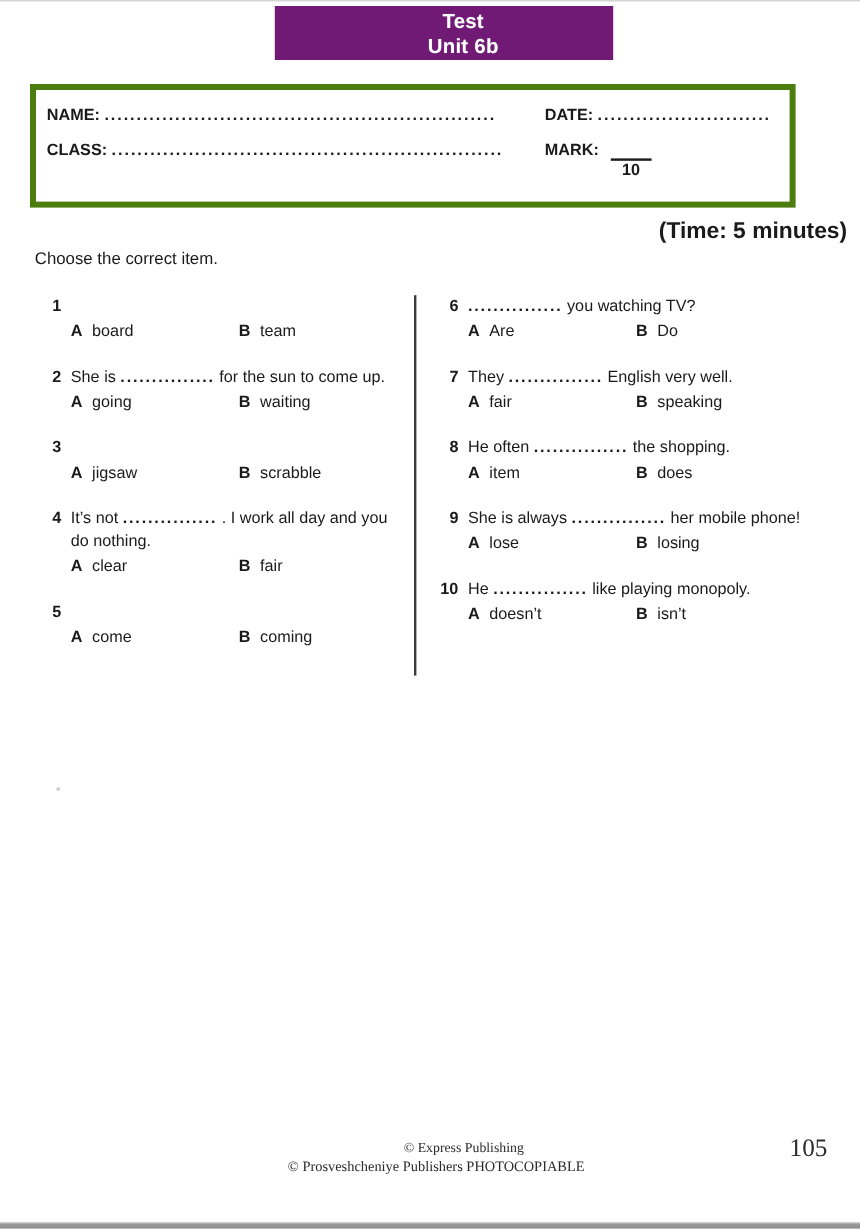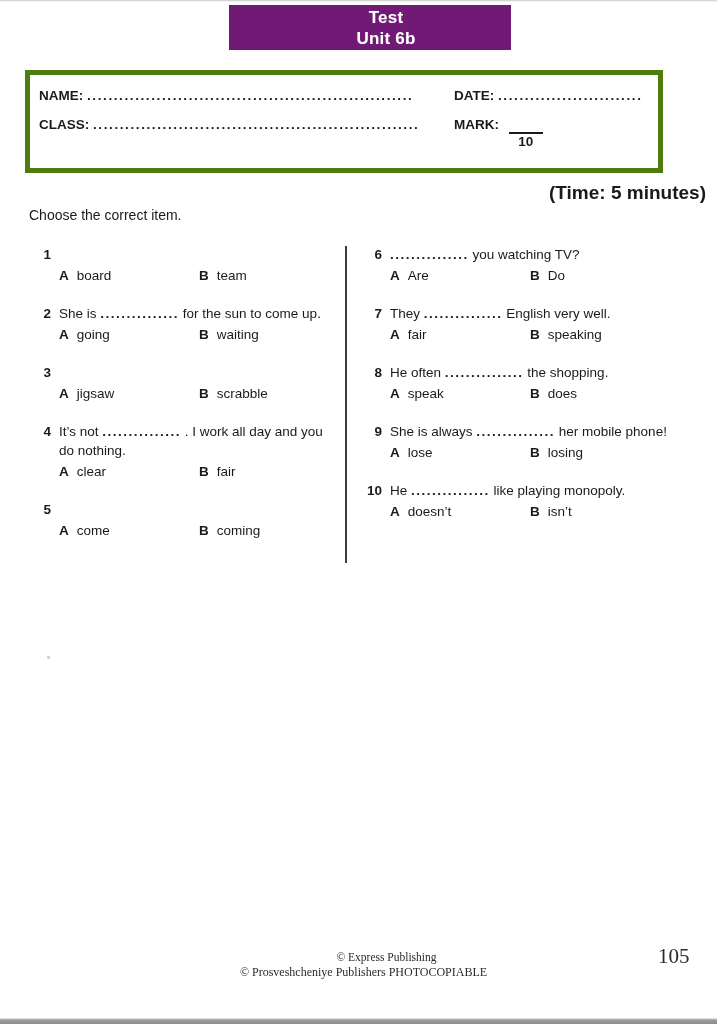--- a/index.html
+++ b/index.html
@@ -354,21 +354,21 @@
       </div>
     </div>
     <div class="q">
       <div class="q-stem">
         <span class="q-num">8</span>
         <span class="q-text"><span>He often </span><span class="dots-inline">...............</span><span> the shopping.</span></span>
       </div>
       <div class="q-options">
         <div class="opt opt-a">
           <span class="opt-letter">A</span>
-          <span class="opt-val">speak</span>
+          <span class="opt-val">item</span>
         </div>
         <div class="opt opt-b">
           <span class="opt-letter">B</span>
           <span class="opt-val">does</span>
         </div>
       </div>
     </div>
     <div class="q">
       <div class="q-stem">
         <span class="q-num">9</span>

